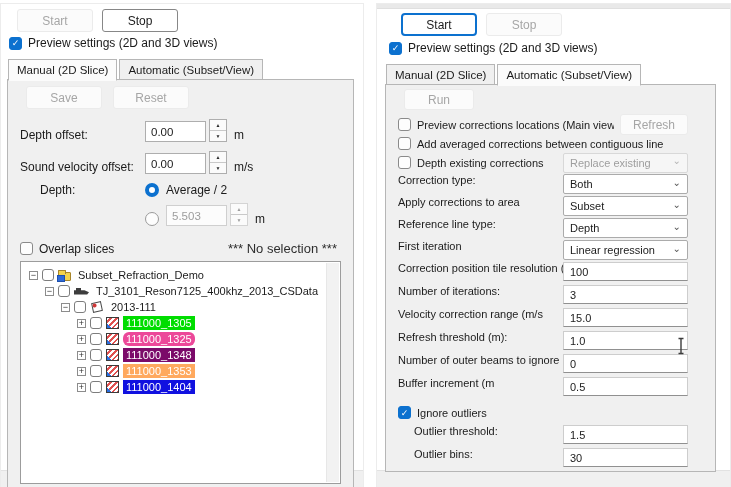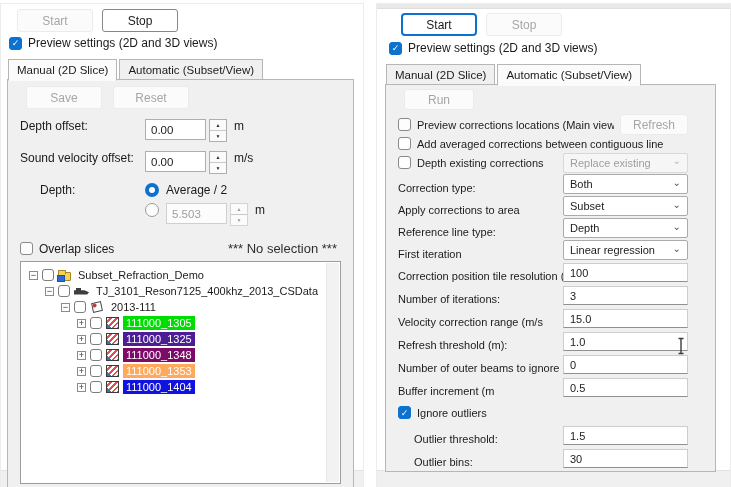--- a/index.html
+++ b/index.html
@@ -34,21 +34,21 @@
   #right-panel .tabwrap{top:60px;left:8px;right:14px;bottom:17px}
   .tabs{display:flex;height:21px;position:relative;z-index:2;margin-left:1px}
   .tab{padding:0 8px;display:flex;align-items:center;background:#f0f0f0;border:1px solid #b6b6b6;
        margin-right:2px;font-size:11.5px;white-space:nowrap}
   .tab.active{background:#fbfbfb;border-bottom-color:#fbfbfb;height:22px}
   .tabpage{position:absolute;top:20px;left:0;right:0;bottom:0;border:1px solid #b6b6b6;background:#f0f0f0;z-index:1}
 
   
   .lpage{padding:4px 12px 4px 12px;display:flex;flex-direction:column;height:100%}
   .row-buttons{display:flex;gap:11px;margin:2px 0 10px 6px}
-  .frow{display:flex;align-items:flex-start;margin-bottom:9px}
+  .frow{display:flex;align-items:flex-end;margin-bottom:9px}
   .flabel{width:125px;flex:none;font-size:12px;color:#1b1b1b}
   .flabel.indent{padding-left:20px}
   .spinfield{width:61px;height:21px;border:1px solid #aeaeae;background:#fff;padding:0 5px;font-size:11.5px;color:#1b1b1b}
   .spinfield.fdisabled{color:#9d9d9d;background:#fcfcfc;border-color:#cfcfcf}
   .spinbtns{width:18px;height:23px;margin-left:3px;display:inline-flex;flex-direction:column;flex:none;
             border:1px solid #aeaeae;background:#fbfbfb}
   .spinbtns span{flex:1;display:flex;align-items:center;justify-content:center;font-size:5px;color:#2b2b2b}
   .spinbtns span:first-child{border-bottom:1px solid #c9c9c9}
   .spinbtns.sdisabled span{color:#9d9d9d}
   .spinbtns.sdisabled{border-color:#d4d4d4}
@@ -81,21 +81,21 @@
   .ic-day::before{content:"";position:absolute;top:0;left:0;width:4px;height:4px;border-radius:50%;background:#d03737}
   .ic-line{width:13px;height:12px;border:1px solid #3b3b3b;
        background-image:linear-gradient(45deg,#2b6fe0 3px,transparent 3px),
                         repeating-linear-gradient(135deg,#ffffff 0 2px,#e05050 2px 4px)}
 
   
   .rpage{padding:4px 27px 0 12px;display:flex;flex-direction:column;font-size:11px}
   .rpage .runrow{margin:0 0 5px 6px}
   .crow{display:flex;align-items:center;gap:6px;min-height:17px;margin-bottom:1px}
   .crow .clabel{white-space:nowrap;overflow:hidden}
-  .rrow2{display:flex;align-items:flex-end;min-height:20px;margin-bottom:2px}
+  .rrow2{display:flex;align-items:flex-start;min-height:20px;margin-bottom:2px}
   .rlabel{flex:1 1 auto;white-space:nowrap;overflow:hidden;padding-right:2px}
   .rlabel.ind2{padding-left:16px}
   .combo{width:125px;height:20px;flex:none;border:1px solid #ababab;background:#fff;border-radius:2px;
          display:inline-flex;align-items:center;justify-content:space-between;padding:0 6px;font-size:11px;color:#1b1b1b;margin-left:auto}
   .combo .chev{font-size:10px;color:#555;margin-top:-4px}
   .combo.cdisabled{background:#f6f6f6;color:#9e9e9e;border-color:#d8d8d8}
   .combo.cdisabled .chev{color:#b5b5b5}
   .tinput{width:125px;height:19px;flex:none;border:1px solid #cdcdcd;border-bottom-color:#909090;background:#fff;
           padding:0 6px;font-size:11px;color:#1b1b1b;margin-left:auto}
   .refreshbtn{margin-left:auto;min-width:68px;height:21px}
@@ -196,21 +196,21 @@
           <div class="trow" style="--ind:3">
             <span class="exp">+</span>
             <span class="tcb"></span>
             <span class="ic ic-line"></span>
             <span class="tlabel" style="background-color: rgb(0, 221, 0); color: rgb(255, 255, 255);">111000_1305</span>
           </div>
           <div class="trow" style="--ind:3">
             <span class="exp">+</span>
             <span class="tcb"></span>
             <span class="ic ic-line"></span>
-            <span class="tlabel" style="background-color: #4c1d95; color: rgb(255, 255, 255);">111000_1325</span>
+            <span class="tlabel" style="background-color: #ec4899; color: rgb(255, 255, 255); border-radius: 6px;">111000_1325</span>
           </div>
           <div class="trow" style="--ind:3">
             <span class="exp">+</span>
             <span class="tcb"></span>
             <span class="ic ic-line"></span>
             <span class="tlabel" style="background-color: rgb(123, 10, 105); color: rgb(255, 255, 255);">111000_1348</span>
           </div>
           <div class="trow" style="--ind:3">
             <span class="exp">+</span>
             <span class="tcb"></span>

